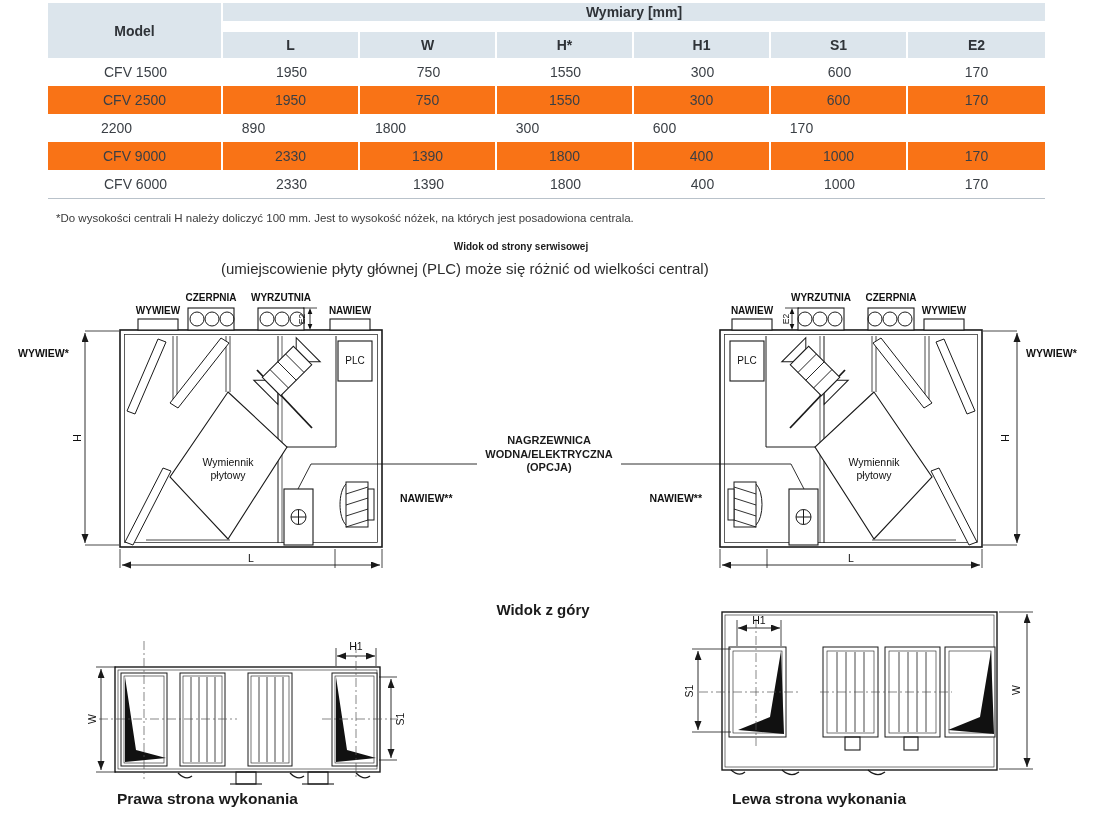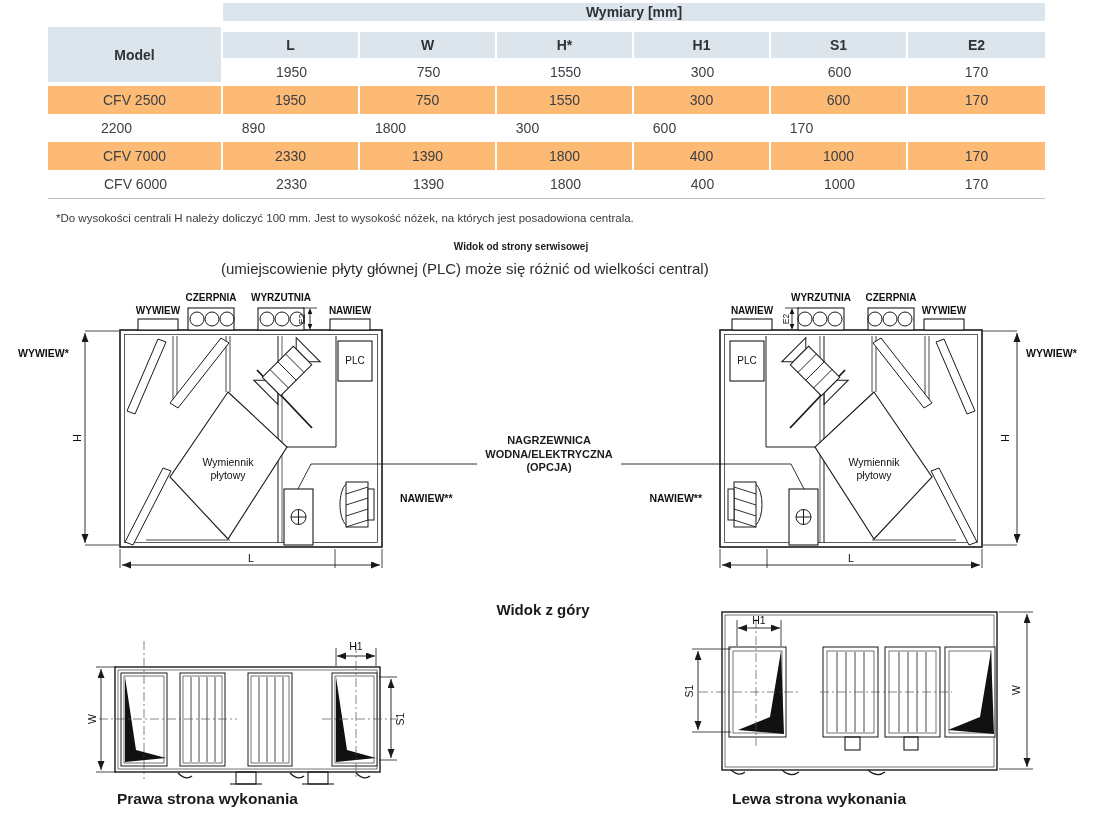--- a/index.html
+++ b/index.html
@@ -4,33 +4,33 @@
 <style>
   html,body{margin:0;padding:0;background:#fff;}
   .page{position:relative;width:1093px;height:819px;background:#fff;overflow:hidden;
         font-family:"Liberation Sans",sans-serif;}
 
   
   .dim-table{position:absolute;left:48px;top:3px;width:997px;}
   .thead{position:relative;height:55px;background:#fff;}
   .hc{position:absolute;background:#dce5ec;color:#2f3338;font-size:14px;font-weight:600;
       display:flex;align-items:center;justify-content:center;box-sizing:border-box;}
-  .model-h{left:0;top:0;width:173px;height:55px;margin-top:24px;}
+  .model-h{left:0;top:0;width:173px;height:55px;}
   .group-h{left:175px;top:0;width:822px;height:18px;}
   .sub0{left:175px;} .sub1{left:312px;} .sub2{left:449px;}
   .sub3{left:586px;} .sub4{left:723px;} .sub5{left:860px;}
   .sub{top:29px;width:135px;height:26px;}
   .sub5{width:137px;}
   .tbody{border-bottom:1px solid #b9c2ca;}
   .trow{display:flex;height:28px;}
   .tc{box-sizing:border-box;display:flex;align-items:center;justify-content:center;
       font-size:14px;color:#3a3f45;text-align:center;}
   .tc.model{width:175px;}
   .tc.val{width:137px;}
-  .trow.stripe .tc{background:#fdba74;border-right:2px solid #fff;}
+  .trow.stripe .tc{background:#f97316;border-right:2px solid #fff;}
   .trow.stripe .tc:last-child{border-right:none;}
 
   .footnote{position:absolute;left:48px;top:212px;font-size:11.5px;color:#3a3a3a;margin-left:8px;}
 
   .sv-title{position:absolute;left:221px;top:241px;width:600px;text-align:center;
             font-size:10px;font-weight:bold;color:#1b1b1b;}
   .sv-sub{position:absolute;left:221px;top:260px;width:600px;text-align:left;
           font-size:15px;color:#2c2c2c;}
   .heater-note{position:absolute;left:479px;top:434px;width:140px;text-align:center;
                font-size:11px;font-weight:bold;line-height:13.5px;color:#1b1b1b;}
@@ -91,21 +91,21 @@
       </div>
       <div class="trow">
         <div class="tc val">2200</div>
         <div class="tc val">890</div>
         <div class="tc val">1800</div>
         <div class="tc val">300</div>
         <div class="tc val">600</div>
         <div class="tc val">170</div>
       </div>
       <div class="trow stripe">
-        <div class="tc model">CFV 7000</div>
+        <div class="tc model">CFV 9000</div>
         <div class="tc val">2330</div>
         <div class="tc val">1390</div>
         <div class="tc val">1800</div>
         <div class="tc val">400</div>
         <div class="tc val">1000</div>
         <div class="tc val">170</div>
       </div>
       <div class="trow">
         <div class="tc model">CFV 6000</div>
         <div class="tc val">2330</div>

